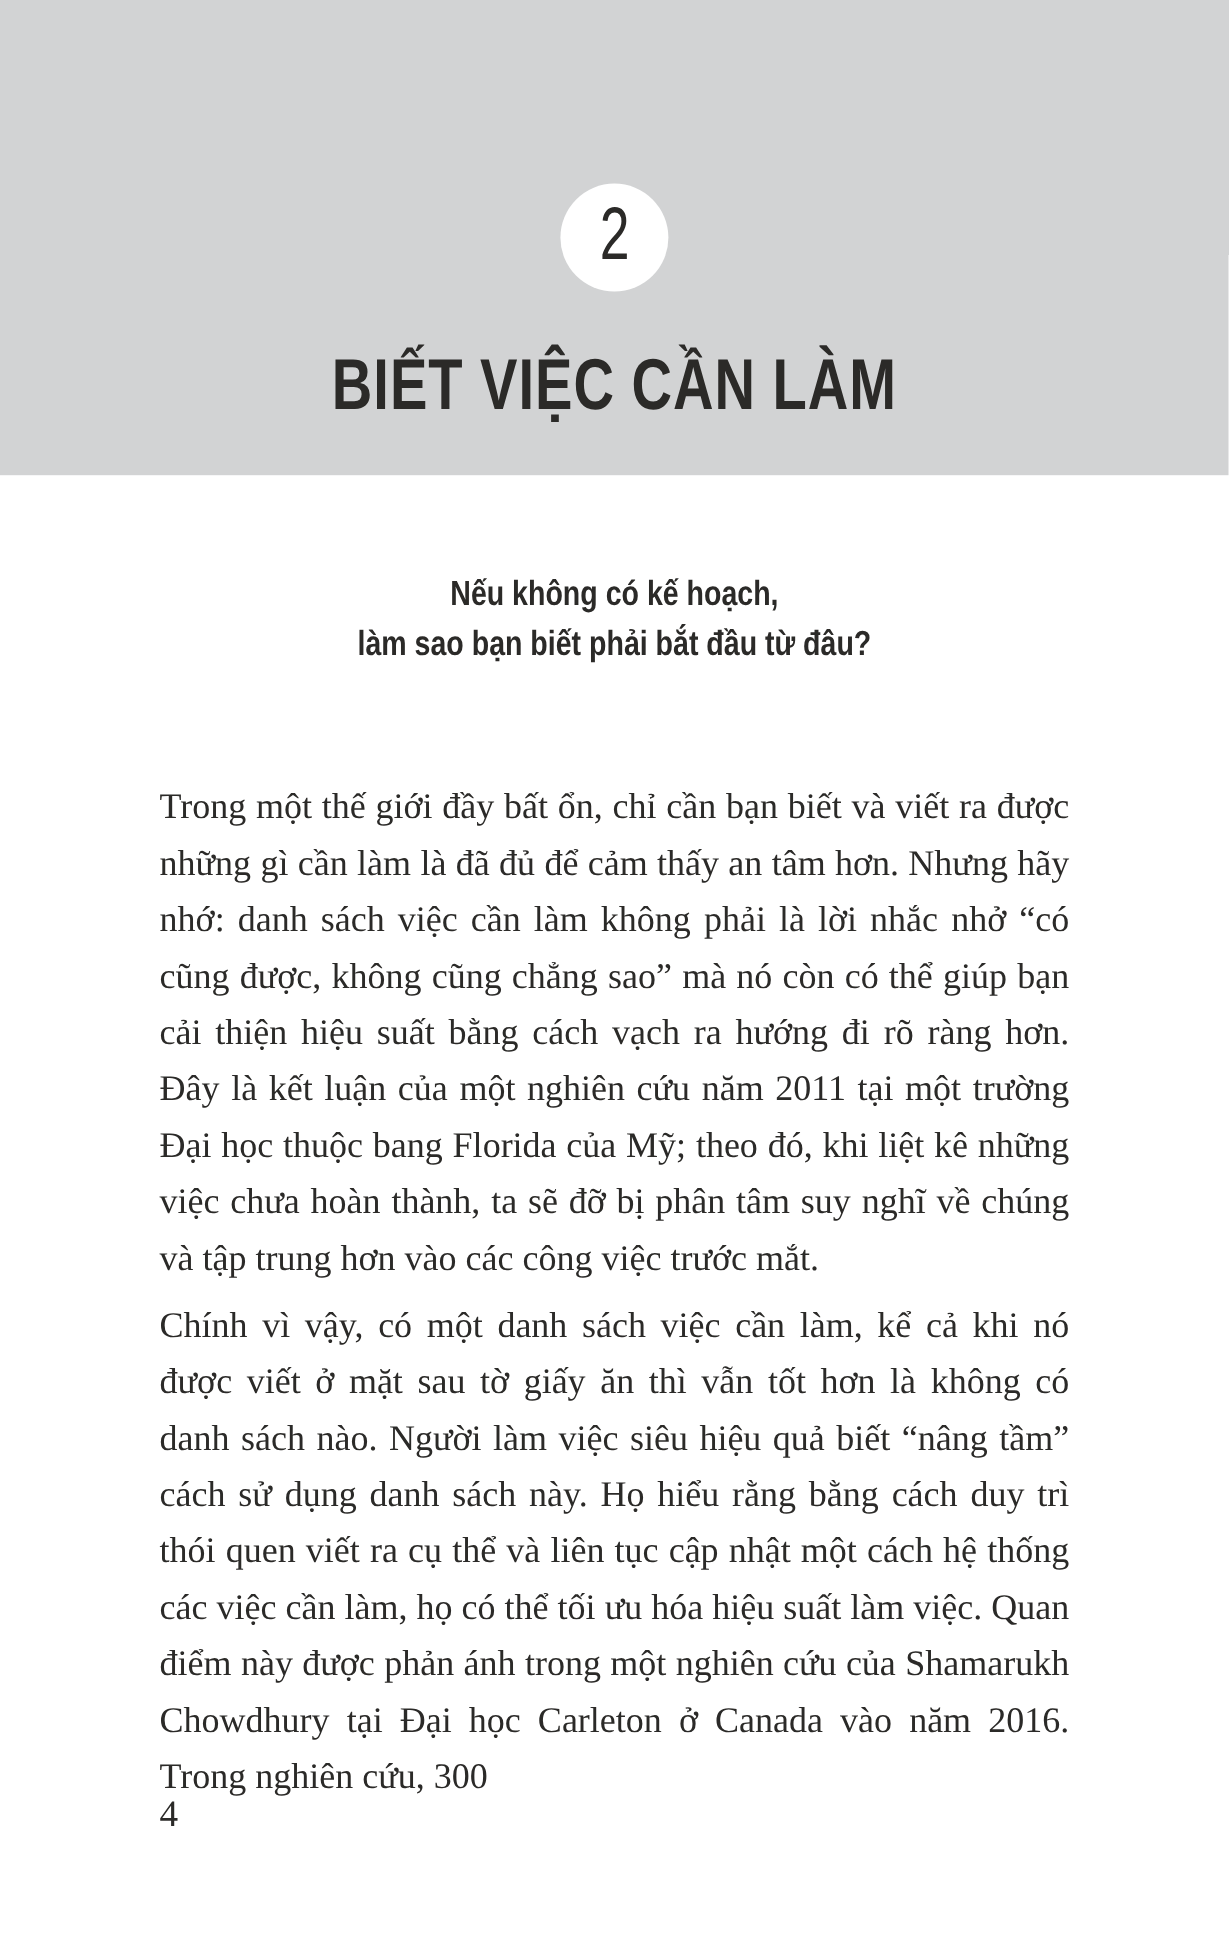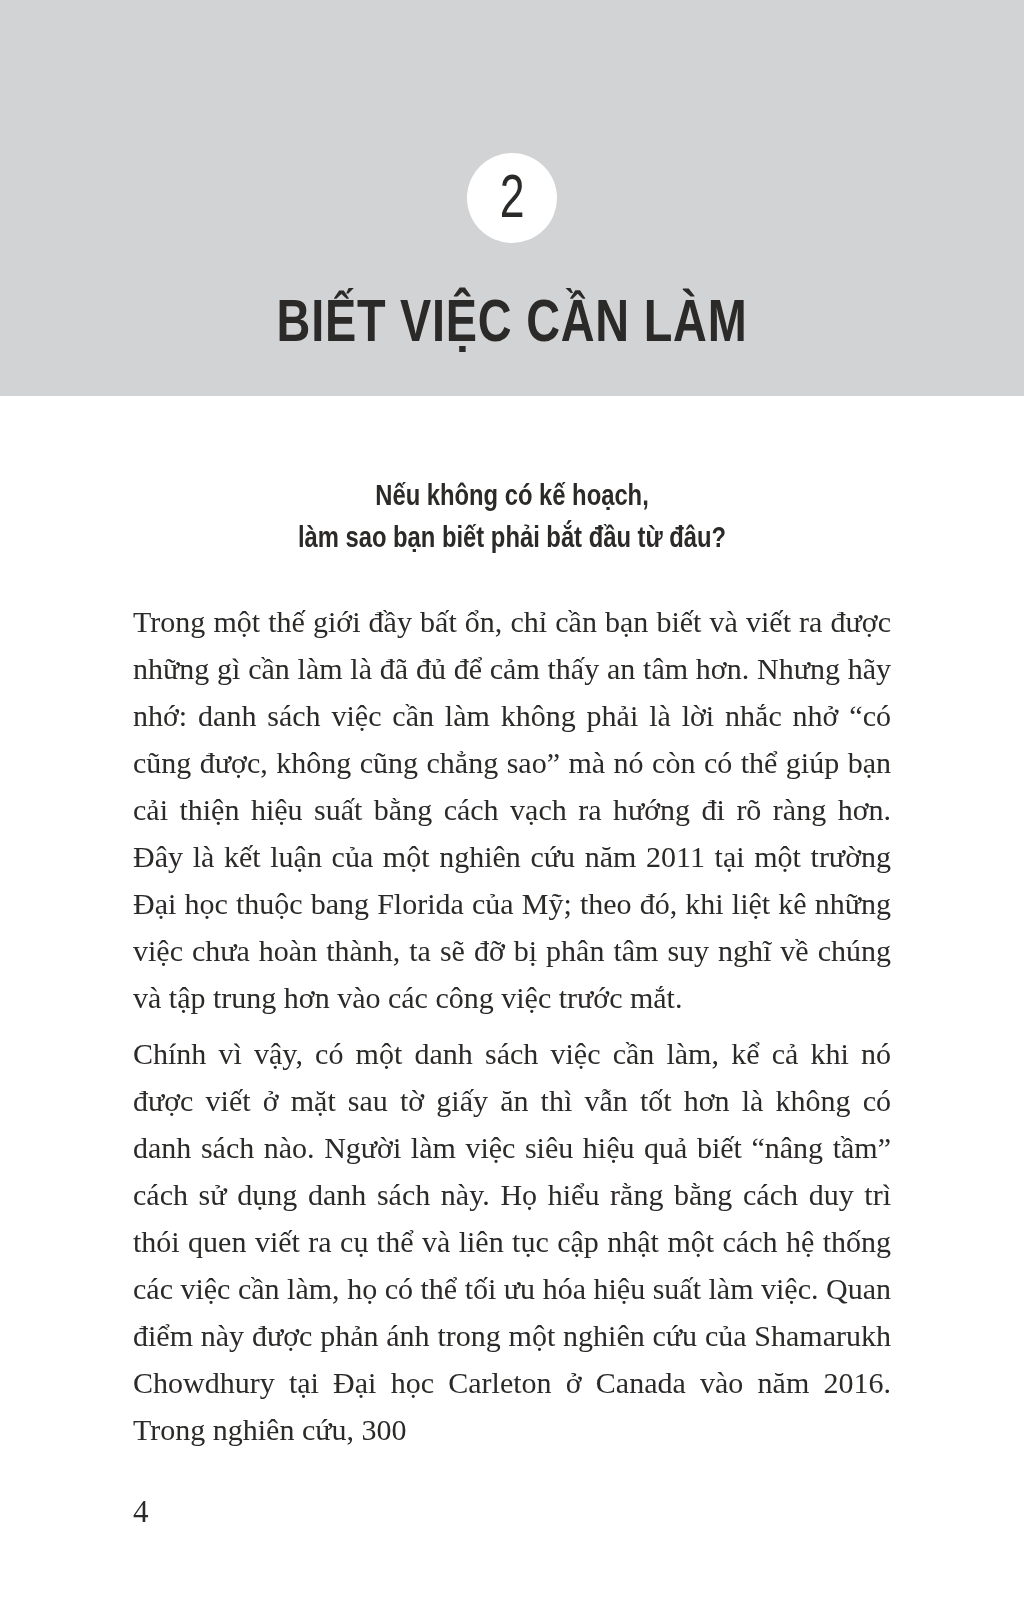--- a/index.html
+++ b/index.html
@@ -65,21 +65,21 @@
     text-align: center;
     font-family: "Liberation Sans", sans-serif;
     font-weight: 700;
     font-size: 29px;
     line-height: 42px;
     color: #2b2a28;
     transform: scaleX(0.82);
   }
   .body-text {
     position: absolute;
-    top: 598px;
+    top: 649px;
     left: 133px;
     width: 758px;
     font-family: "Liberation Serif", serif;
     font-size: 30px;
     line-height: 47px;
     color: #2b2a28;
   }
   .body-text p {
     text-align: justify;
     margin-bottom: 9px;

